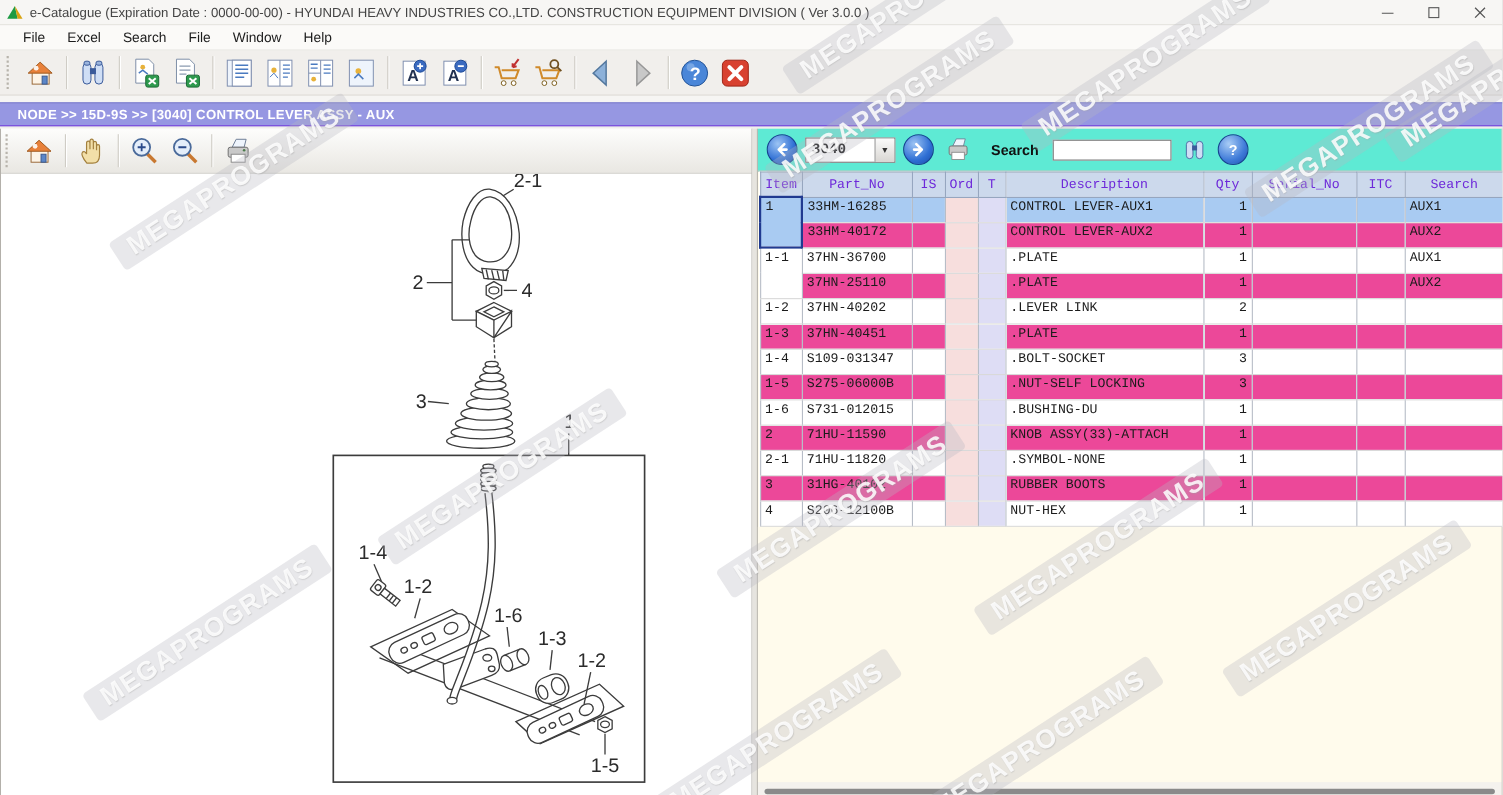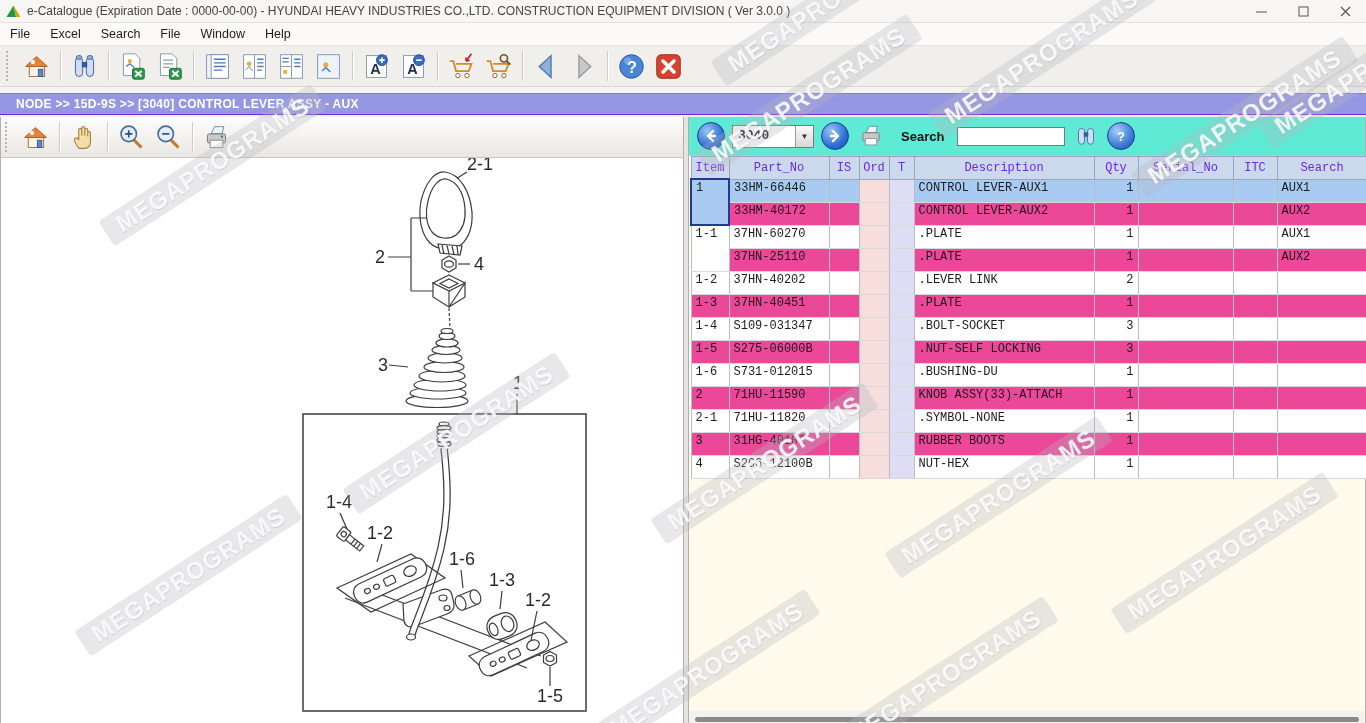--- a/index.html
+++ b/index.html
@@ -5,21 +5,21 @@
   html,body{margin:0;padding:0;background:#d8d8d8;font-family:"Liberation Sans",sans-serif;}
   #app{position:relative;width:1366px;height:723px;background:#f0efec;overflow:hidden;}
 
   
   #titlebar{height:22px;background:#f7f6f4;display:flex;align-items:center;padding:0 0 0 6px;border-bottom:1px solid #e3e1dd;}
   #title-text{font-size:12px;color:#444;margin-left:6px;white-space:nowrap;}
   #win-controls{margin-left:auto;display:flex;height:100%;}
   .win-btn{width:42px;height:100%;display:flex;align-items:center;justify-content:center;color:#555;}
 
   
-  #menubar{height:22px;background:#fbfaf8;display:flex;align-items:center;border-bottom:1px solid #e6e4e0;padding-left:0;}
+  #menubar{height:22px;background:#fbfaf8;display:flex;align-items:center;border-bottom:1px solid #e6e4e0;padding-left:11px;}
   .menu-item{padding:2px 10px;font-size:12.5px;color:#1c1c1c;cursor:default;}
 
   
   #toolbar{height:40px;background:#f1efec;display:flex;align-items:center;padding-left:4px;border-bottom:1px solid #dbd8d2;}
   .grip{width:5px;height:30px;border-left:2px dotted #b8b4ac;margin:0 5px 0 2px;}
   .tb-btn{width:37px;height:36px;display:flex;align-items:center;justify-content:center;border-radius:3px;}
   .tb-btn svg{width:29px;height:29px;}
   .tb-sep{width:1px;height:30px;background:#cfccc5;box-shadow:1px 0 0 #fff;margin:0 5px;}
 
   #gapstrip{height:6px;background:#f6f5f3;}
@@ -488,21 +488,21 @@
             <th>Description</th>
             <th>Qty</th>
             <th>Serial_No</th>
             <th>ITC</th>
             <th>Search</th>
           </tr>
         </thead>
         <tbody id="parts-tbody">
             <tr class="selected">
               <td class="c-item item-sel" rowspan="2">1</td>
-              <td class="c-partno">33HM-66446</td>
+              <td class="c-partno">33HM-16285</td>
               <td class="c-is"></td>
               <td class="c-ord"></td>
               <td class="c-t"></td>
               <td class="c-description">CONTROL LEVER-AUX1</td>
               <td class="c-qty">1</td>
               <td class="c-serialno"></td>
               <td class="c-itc"></td>
               <td class="c-remark">AUX1</td>
             </tr>
             <tr class="alt">
@@ -511,21 +511,21 @@
               <td class="c-ord"></td>
               <td class="c-t"></td>
               <td class="c-description">CONTROL LEVER-AUX2</td>
               <td class="c-qty">1</td>
               <td class="c-serialno"></td>
               <td class="c-itc"></td>
               <td class="c-remark">AUX2</td>
             </tr>
             <tr class="">
               <td class="c-item" rowspan="2">1-1</td>
-              <td class="c-partno">37HN-60270</td>
+              <td class="c-partno">37HN-36700</td>
               <td class="c-is"></td>
               <td class="c-ord"></td>
               <td class="c-t"></td>
               <td class="c-description">.PLATE</td>
               <td class="c-qty">1</td>
               <td class="c-serialno"></td>
               <td class="c-itc"></td>
               <td class="c-remark">AUX1</td>
             </tr>
             <tr class="alt">

